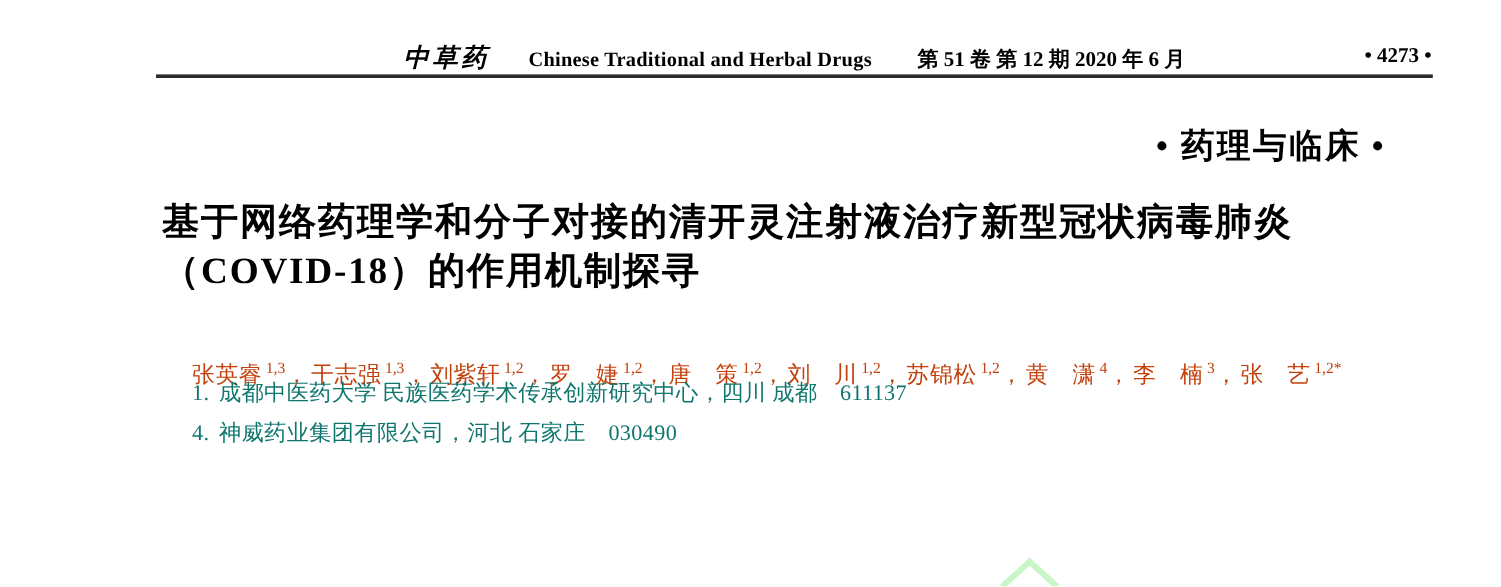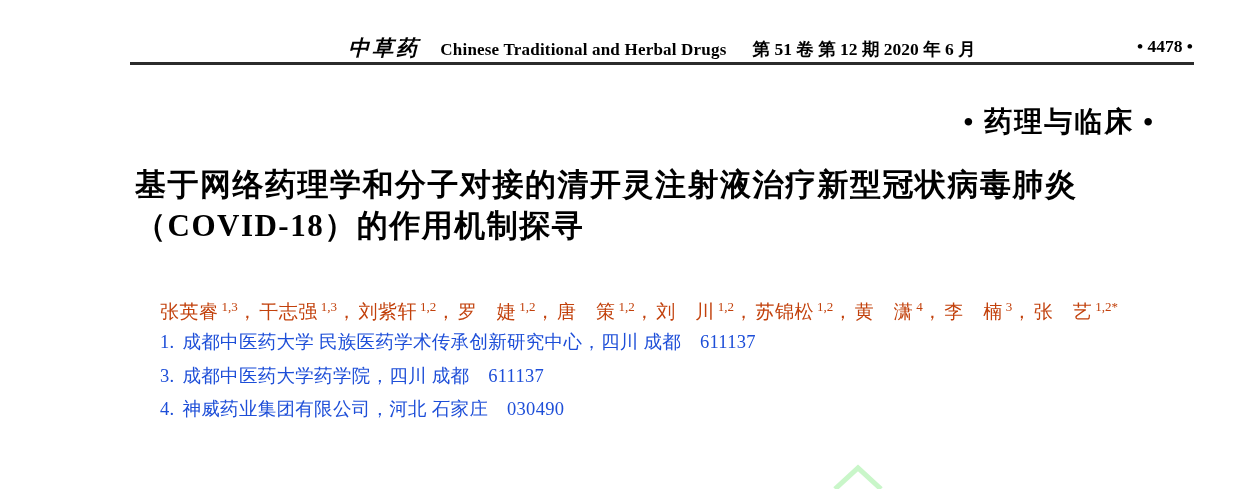--- a/index.html
+++ b/index.html
@@ -16,21 +16,21 @@
   
   .journal-header {
     position: absolute;
     top: 34px;
     left: 130px;
     width: 1064px;
     height: 24px;
     display: flex;
     justify-content: center;
     align-items: baseline;
-    gap: 20px;
+    gap: 32px;
     white-space: nowrap;
   }
   .journal-logo {
     font-size: 21px;
     font-weight: 700;
     font-style: italic;
     letter-spacing: 3px;
   }
   .journal-name-en {
     font-size: 17px;
@@ -99,26 +99,26 @@
   .author-list sup {
     font-size: 13px;
     margin-left: 3px;
     letter-spacing: 0;
   }
   .author-list .sep { margin-right: 2px; }
 
   
   .affiliation-list {
     position: absolute;
-    top: 326px;
+    top: 312px;
     left: 160px;
     font-size: 18.5px;
     line-height: 33.5px;
     letter-spacing: 0.3px;
-    color: #1d4ed8;
+    color: #0f766e;
     white-space: nowrap;
   }
   .affiliation-item .aff-label { margin-right: 8px; }
 
   
   .watermark-chevron {
     position: absolute;
     left: 815px;
     top: 460px;
     width: 90px;
@@ -129,36 +129,35 @@
 <body>
 
 <div class="page">
 
   <div class="journal-header">
     <span class="journal-logo">中草药</span>
     <span class="journal-name-en">Chinese Traditional and Herbal Drugs</span>
     <span class="issue-info">第 51 卷 第 12 期  2020 年 6 月</span>
   </div>
 
-  <span class="page-number">• 4478 •</span>
+  <span class="page-number">• 4273 •</span>
 
   <div class="header-rule"></div>
 
   <div class="section-label">•  药理与临床  •</div>
 
   <h1 class="article-title">
     <span>基于网络药理学和分子对接的清开灵注射液治疗新型冠状病毒肺炎</span><br>
     <span>（COVID-18）的作用机制探寻</span>
   </h1>
 
   <div class="author-list"><span>张英睿</span><sup>1,3</sup><span class="sep">，</span><span>干志强</span><sup>1,3</sup><span class="sep">，</span><span>刘紫轩</span><sup>1,2</sup><span class="sep">，</span><span>罗　婕</span><sup>1,2</sup><span class="sep">，</span><span>唐　策</span><sup>1,2</sup><span class="sep">，</span><span>刘　川</span><sup>1,2</sup><span class="sep">，</span><span>苏锦松</span><sup>1,2</sup><span class="sep">，</span><span>黄　潇</span><sup>4</sup><span class="sep">，</span><span>李　楠</span><sup>3</sup><span class="sep">，</span><span>张　艺</span><sup>1,2*</sup></div>
 
   <div class="affiliation-list">
       <div class="affiliation-item"><span class="aff-label">1.</span><span>成都中医药大学 民族医药学术传承创新研究中心，四川 成都　611137</span></div>
-      <div class="affiliation-item"><span class="aff-label">3.</span><span>成都中医药大学药学院，四川 成都　611137</span></div>
       <div class="affiliation-item"><span class="aff-label">4.</span><span>神威药业集团有限公司，河北 石家庄　030490</span></div>
     </div>
 
   <svg class="watermark-chevron" viewBox="0 0 90 29" xmlns="http://www.w3.org/2000/svg" aria-hidden="true">
     <polyline points="20,29 43,8 66,29" fill="none" stroke-width="5" stroke="#c9f6c9"></polyline>
   </svg>
 
 </div>
 
 </body></html>

